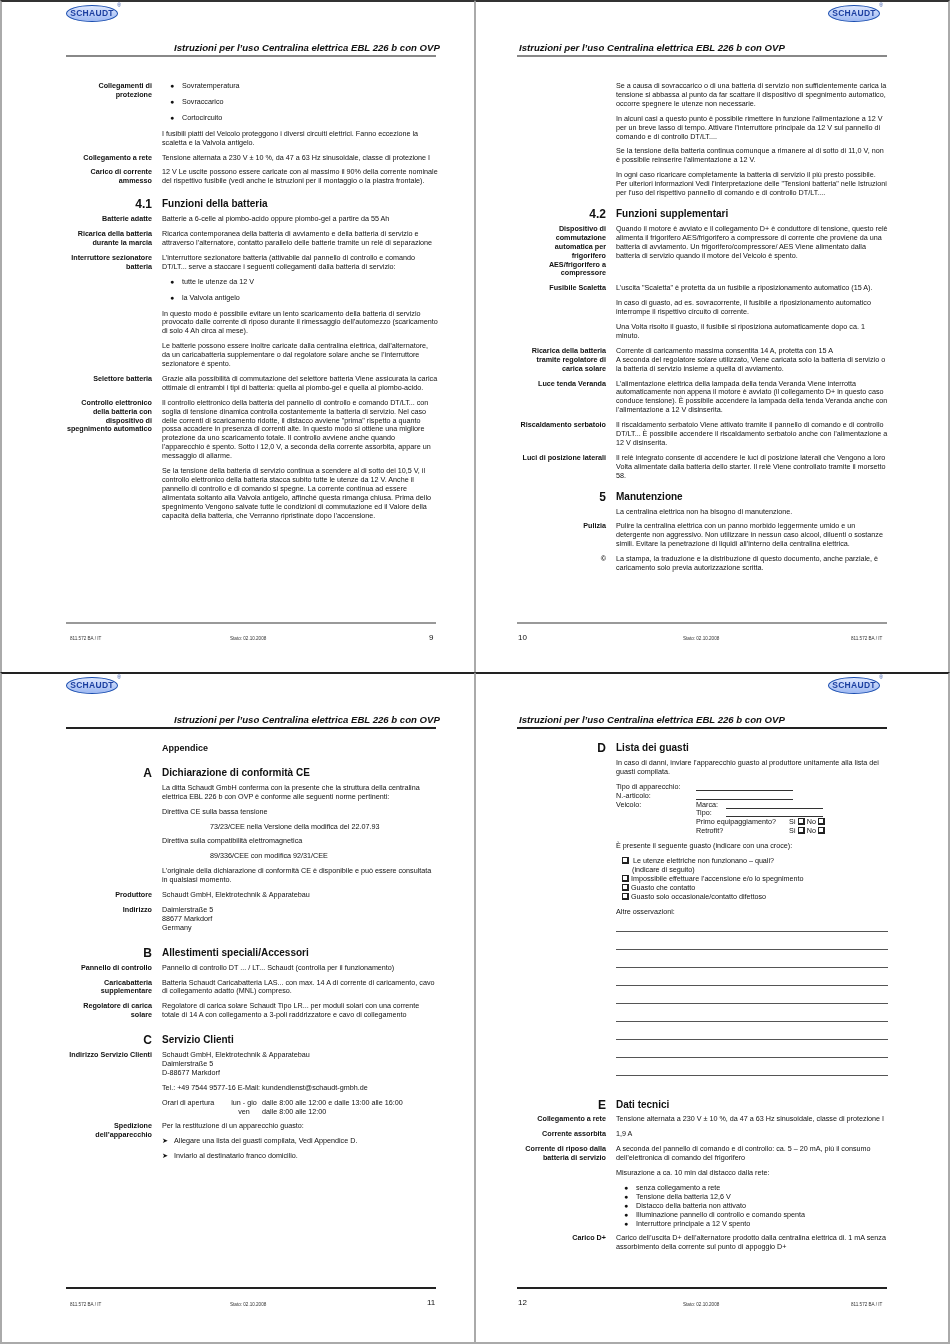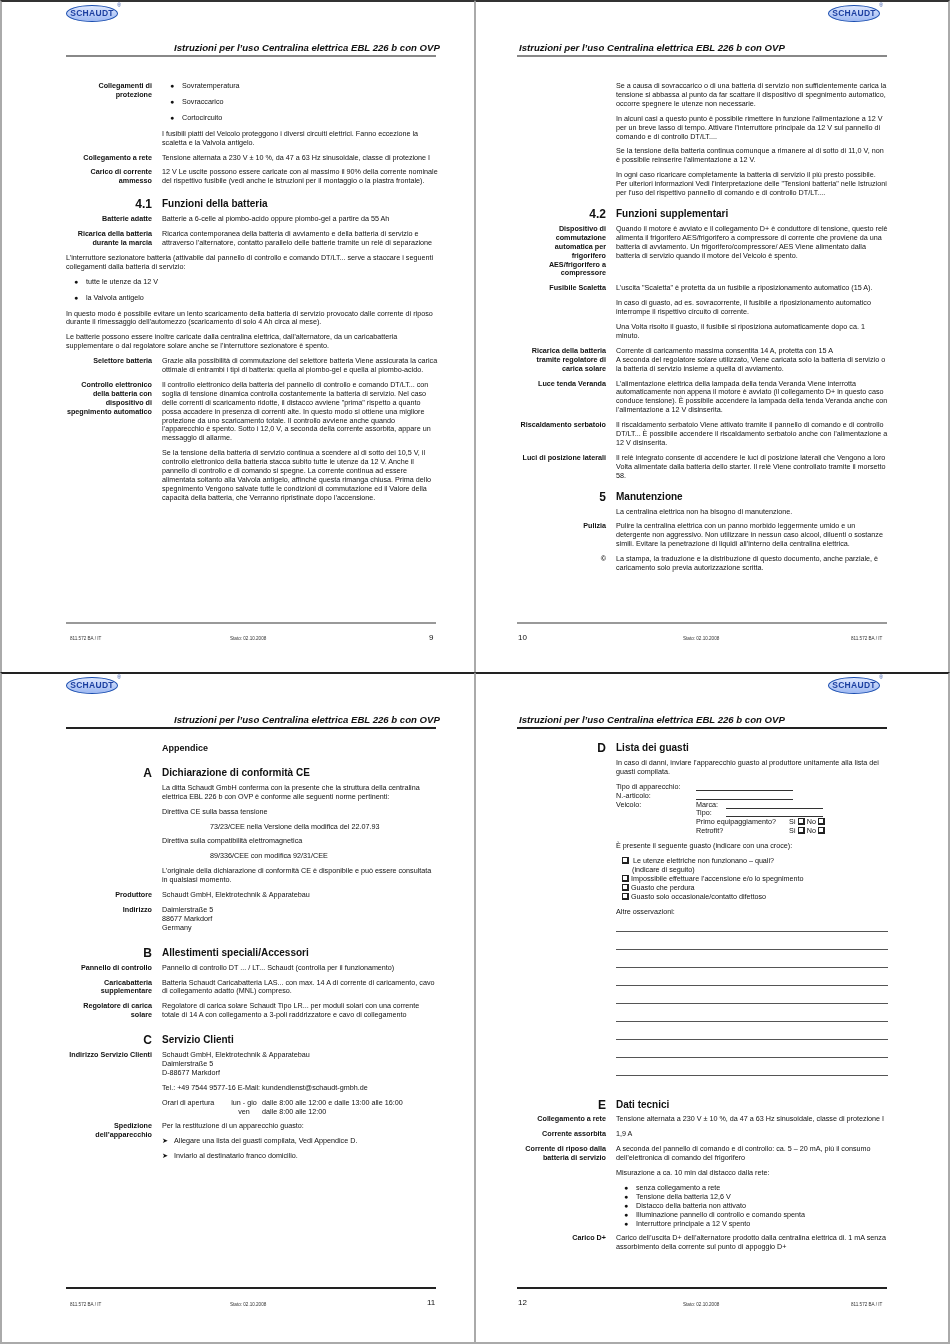--- a/index.html
+++ b/index.html
@@ -91,20 +91,21 @@
 
     <div class="row">
         <div class="lab">Batterie adatte</div>
         <div class="con">Batterie a 6-celle al piombo-acido oppure piombo-gel a partire da 55 Ah</div>
       </div>
     <div class="row">
         <div class="lab">Ricarica della batteria durante la marcia</div>
         <div class="con">Ricarica contemporanea della batteria di avviamento e della batteria di servizio e attraverso l’alternatore, contatto parallelo delle batterie tramite un relè di separazione</div>
       </div>
     <div class="row">
+      <div class="lab">Interruttore sezionatore batteria</div>
       <div class="con">
         <p>L’interruttore sezionatore batteria (attivabile dal pannello di controllo e comando DT/LT... serve a staccare i seguenti collegamenti dalla batteria di servizio:</p>
         <div class="bul">
             <span class="dot">●</span>
             <span>tutte le utenze da 12 V</span>
           </div>
         <div class="bul">
             <span class="dot">●</span>
             <span>la Valvola antigelo</span>
           </div>
@@ -373,21 +374,21 @@
               <span class="chk"></span>
               <span>No</span>
               <span class="chk"></span>
             </div>
       </div>
       <p>È presente il seguente guasto (indicare con una croce):</p>
       <div style="margin:0 0 6px 4px">
         <div style="margin-top:4px"><span class="chk"></span> <span>Le utenze elettriche non funzionano – quali?</span></div>
         <div style="padding-left:12px">(indicare di seguito)</div>
         <div><span class="chk"></span><span>Impossibile effettuare l’accensione e/o lo spegnimento</span></div>
-        <div><span class="chk"></span><span>Guasto che perdura</span></div>
+        <div><span class="chk"></span><span>Guasto che contatto</span></div>
         <div><span class="chk"></span><span>Guasto solo occasionale/contatto difettoso</span></div>
       </div>
       <p>Altre osservazioni:</p>
       <div style="margin-top:14px">
         <div class="rule-line"></div>
         <div class="rule-line"></div>
         <div class="rule-line"></div>
         <div class="rule-line"></div>
         <div class="rule-line"></div>
         <div class="rule-line"></div>

